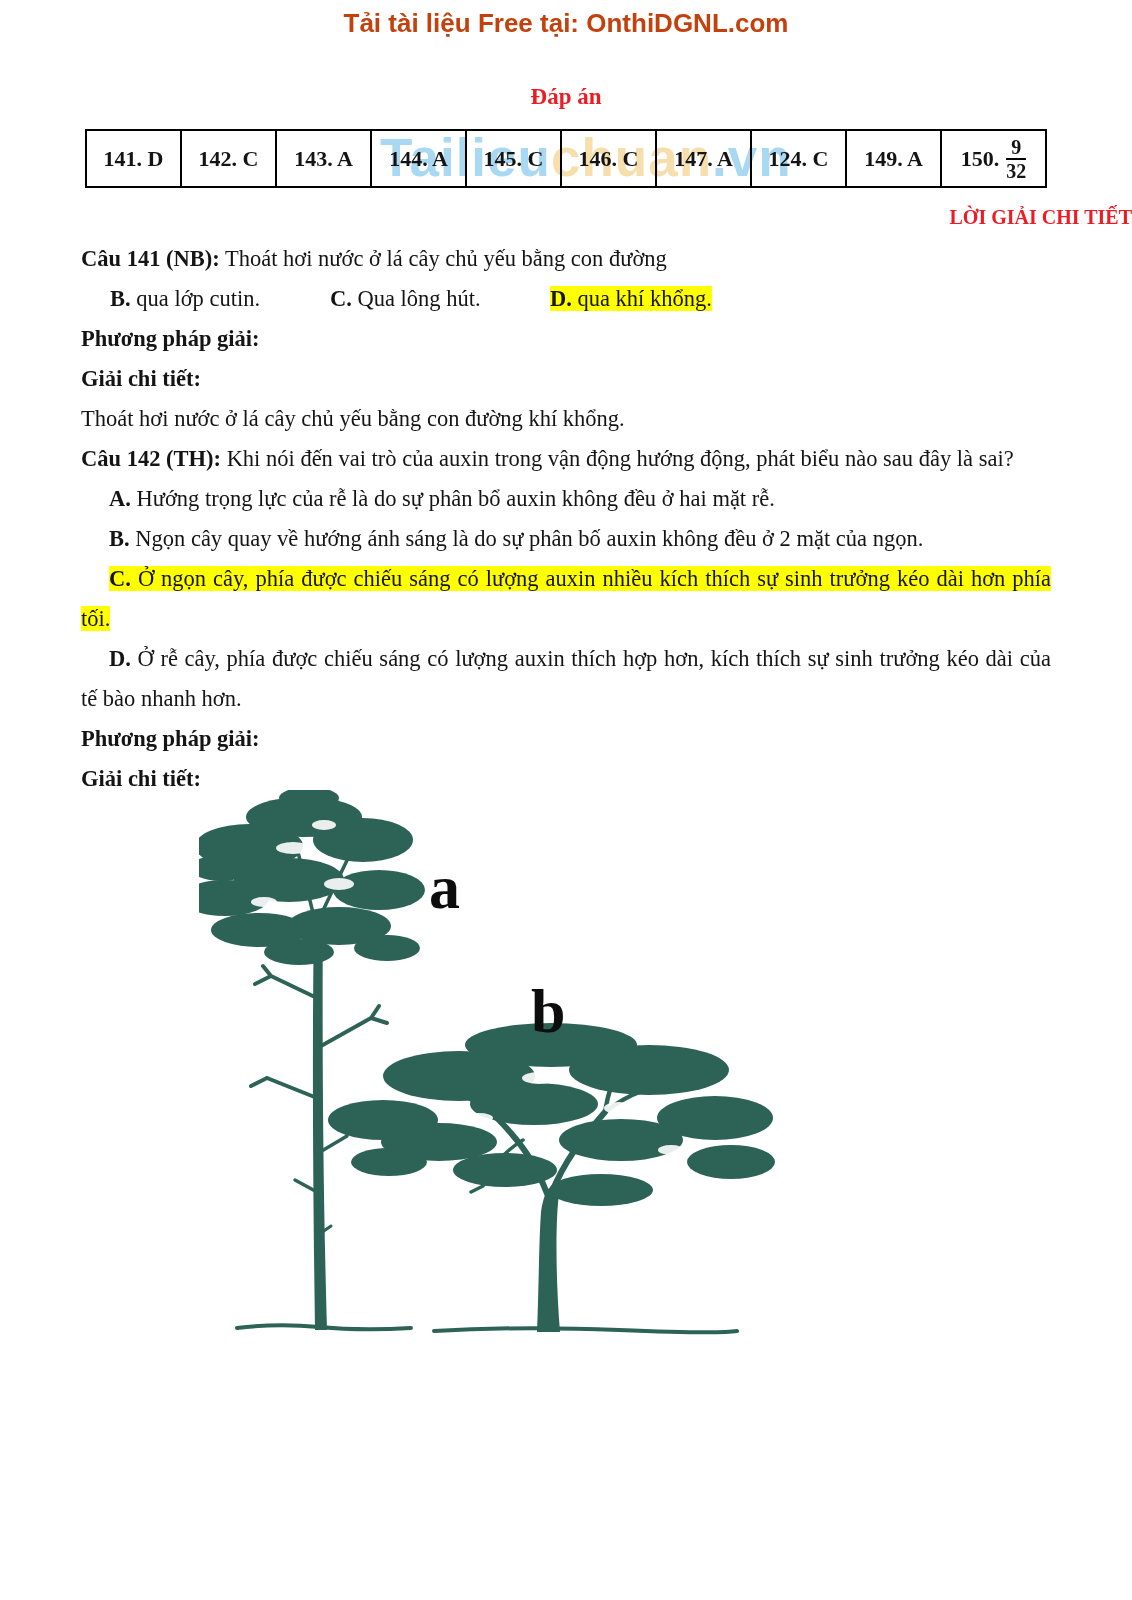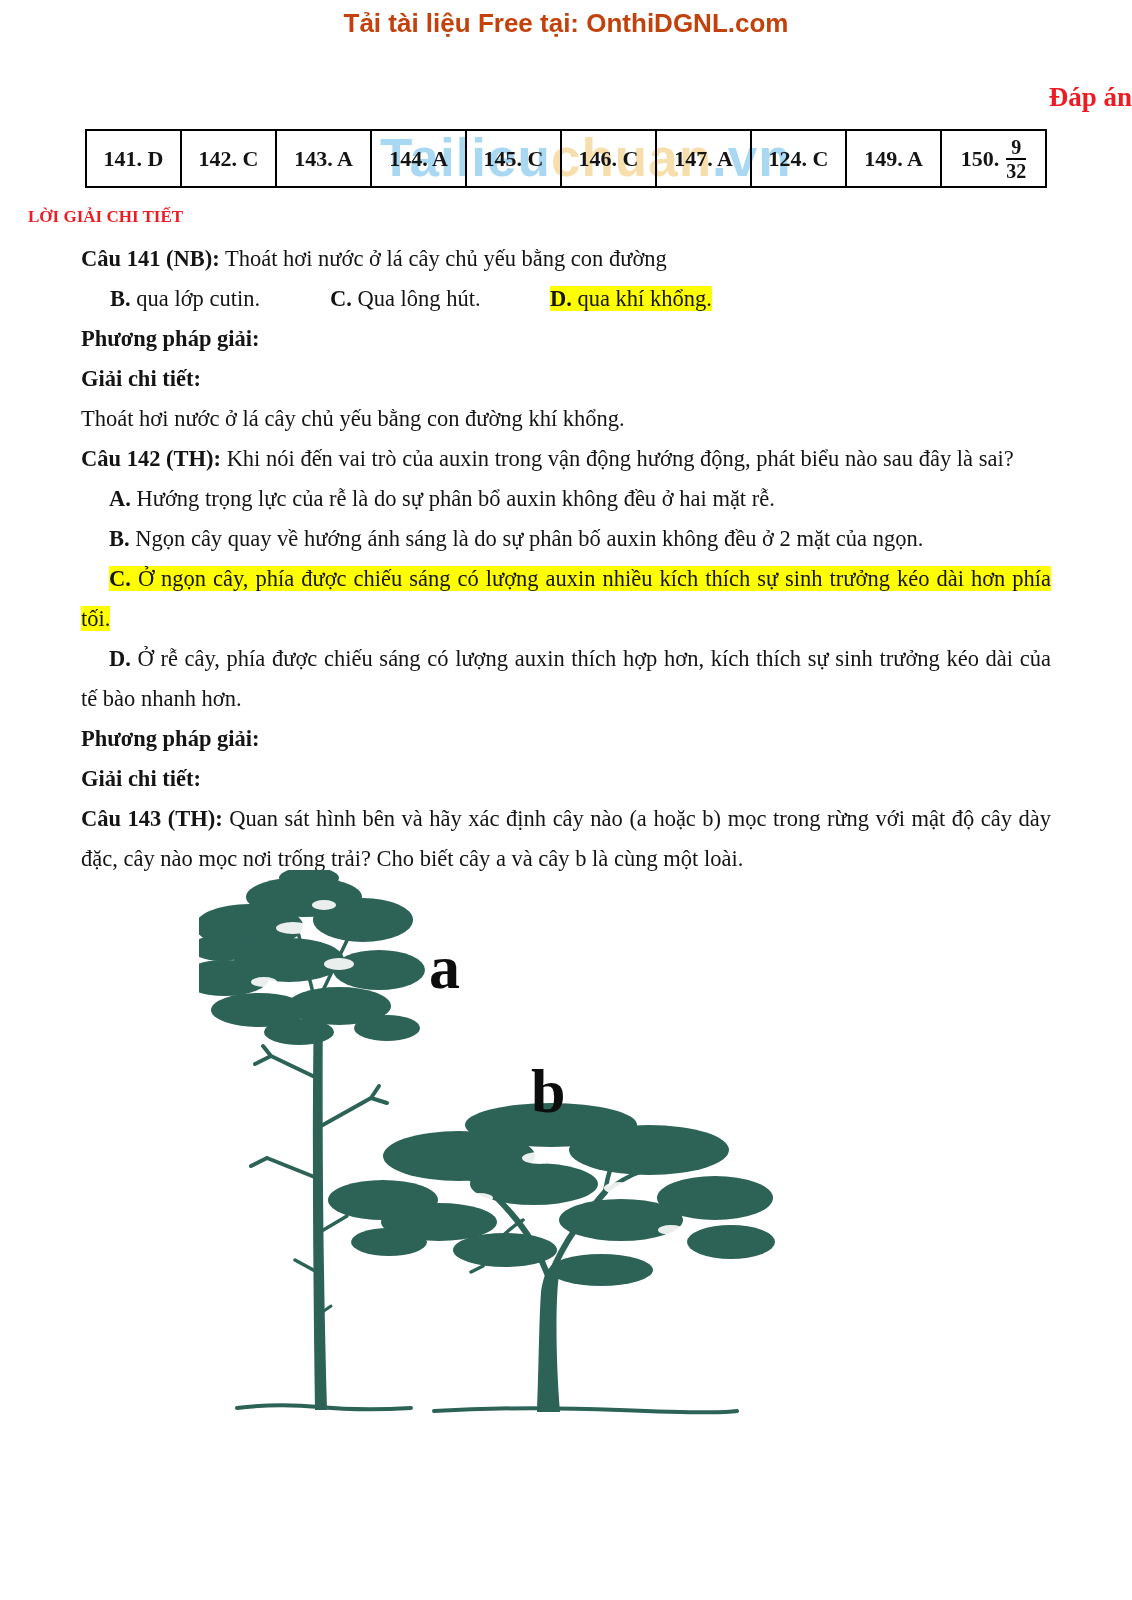--- a/index.html
+++ b/index.html
@@ -14,22 +14,22 @@
   }
   
   .site-banner{
     padding-top:6px;text-align:center;
     font-family:"Liberation Sans", sans-serif;
     font-weight:bold;font-size:26px;line-height:34px;
     color:#c2410c;
   }
   
   .answers-title{
-    margin-top:40px;text-align:right;
-    font-weight:bold;font-size:27px;line-height:34px;
+    margin-top:40px;text-align:center;
+    font-weight:bold;font-size:23px;line-height:34px;
     color:#ed1c24;
   }
   .table-wrap{
     position:relative;
     width:962px;margin:15px 0 0 85px;
   }
   .watermark{
     position:absolute;left:256px;top:1px;z-index:0;
     font-family:"Liberation Sans", sans-serif;
     font-weight:bold;font-size:53px;line-height:56px;
@@ -49,22 +49,22 @@
     font-weight:bold;font-size:22px;
     padding:0 2px;
   }
   td.cell-150{width:99px;}
   .cell-150-inner{display:flex;align-items:center;justify-content:center;gap:7px;}
   .frac{display:inline-flex;flex-direction:column;align-items:center;
         font-size:20px;line-height:22px;font-weight:bold;}
   .frac-num{padding:0 5px;border-bottom:2px solid #000;}
   
   .solutions-title{
-    margin-top:14px;text-align:left;
-    font-weight:bold;font-size:17px;line-height:30px;
+    margin-top:14px;text-align:right;
+    font-weight:bold;font-size:20px;line-height:30px;
     color:#ed1c24;
     margin-left:28px;
   }
   .body-copy{margin-top:7px;padding:0 81px;}
   .body-copy p{margin:0;text-align:justify;}
   .p-indent{text-indent:28px;}
   b.lead{font-weight:bold;}
   .hl{background:#ffff00;}
   .opt-row{display:flex;padding-left:29px;}
   .opt-row .opt{flex:0 0 220px;text-align:left;}
@@ -137,21 +137,20 @@
 
     <p class="p-indent"><b>B.</b> <span>Ngọn cây quay về hướng ánh sáng là do sự phân bố auxin không đều ở 2 mặt của ngọn.</span></p>
 
     <p class="p-indent"><span class="hl"><b>C.</b> <span>Ở ngọn cây, phía được chiếu sáng có lượng auxin nhiều kích thích sự sinh trưởng kéo dài hơn phía tối.</span></span></p>
 
     <p class="p-indent"><b>D.</b> <span>Ở rễ cây, phía được chiếu sáng có lượng auxin thích hợp hơn, kích thích sự sinh trưởng kéo dài của tế bào nhanh hơn.</span></p>
 
     <p class="heading-line">Phương pháp giải:</p>
     <p class="heading-line">Giải chi tiết:</p>
 
-    <p><b class="lead">Câu 143 (TH):</b> <span>Quan sát hình bên và hãy xác định cây nào (a hoặc b) mọc trong rừng với mật độ cây dày đặc, cây nào mọc nơi trống trải? Cho biết cây a và cây b là cùng một loài.</span></p>
 
   </div>
 
   <div class="figure-wrap">
     <svg width="580" height="552" viewBox="280 950 580 552" xmlns="http://www.w3.org/2000/svg">
       <g stroke="#2d6357" fill="none" stroke-linecap="round">
 
         <g>
 
           <path d="M396,1490 C394,1350 393,1200 395,1080 L404,1078 C403,1200 404,1350 408,1490 Z" fill="#2d6357" stroke="none"></path>

